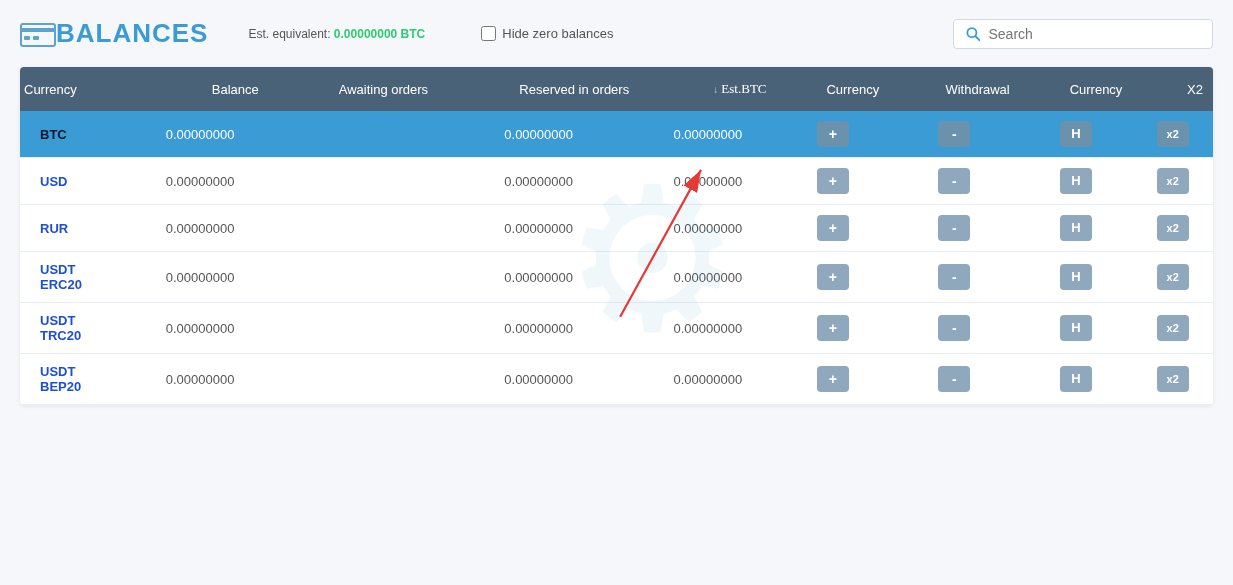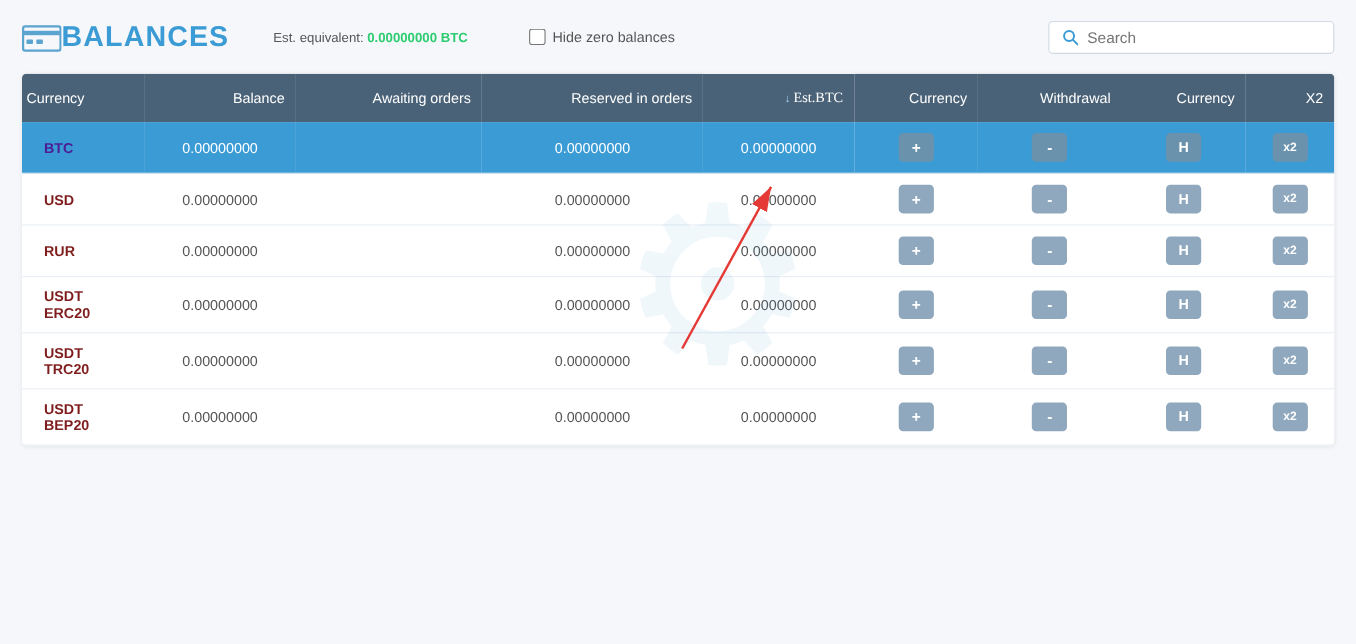--- a/index.html
+++ b/index.html
@@ -123,34 +123,34 @@
     .balances-table tbody tr {
       border-bottom: 1px solid #e8eef4;
     }
     .balances-table tbody tr.active-row {
       background: #3a9bd5;
     }
     .balances-table tbody tr.active-row td {
       color: white;
     }
     .balances-table tbody tr.active-row .currency-link {
-      color: #4c1d95;
+      color: #0f172a;
     }
     .balances-table tbody td {
       padding: 10px 10px;
       text-align: center;
       color: #555;
       font-size: 13px;
     }
     .balances-table tbody td.currency-col {
       text-align: left;
       padding-left: 20px;
     }
     .currency-link {
-      color: #7f1d1d;
+      color: #1d4ed8;
       text-decoration: none;
       font-weight: bold;
     }
     .action-btn {
       display: inline-block;
       width: 32px;
       height: 26px;
       border-radius: 4px;
       border: none;
       cursor: pointer;

